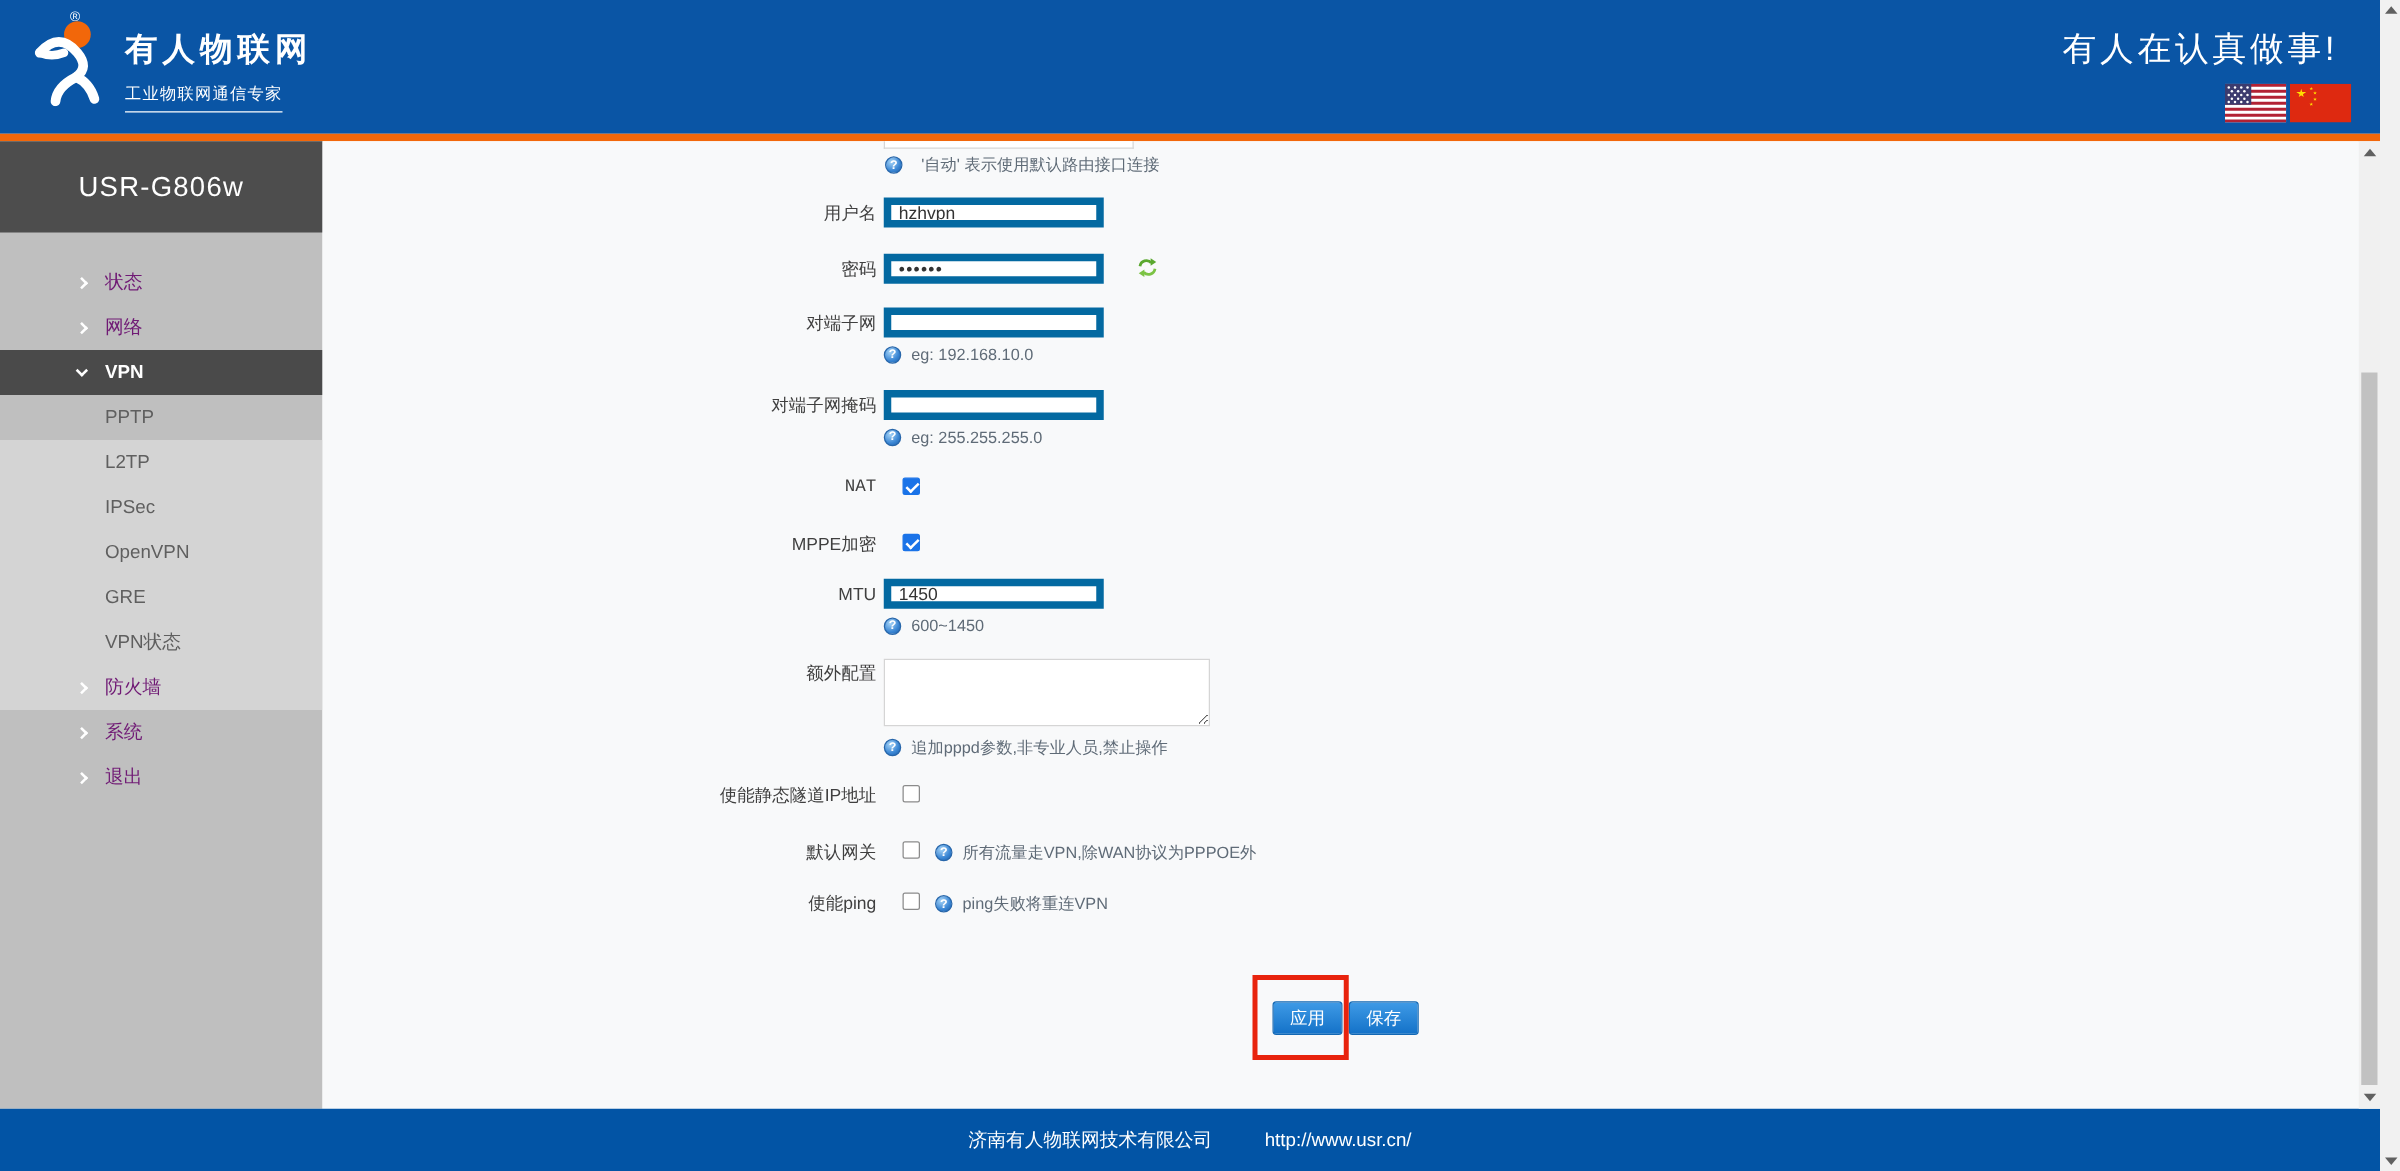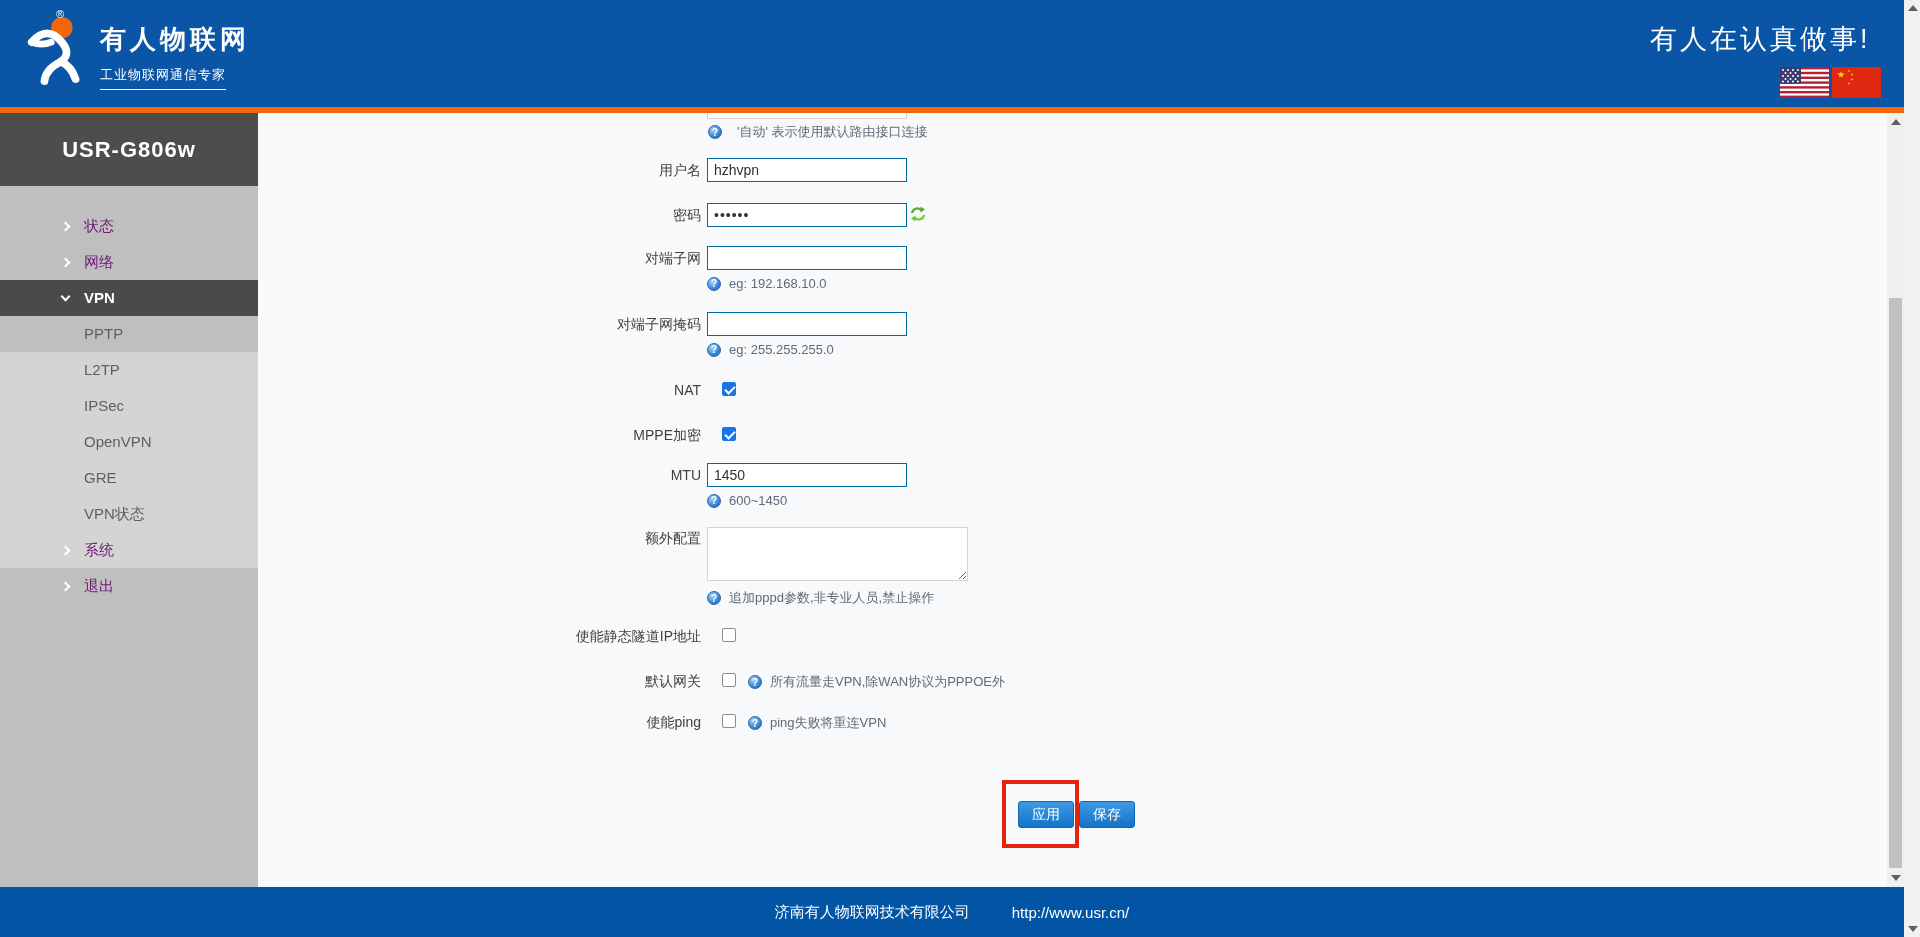--- a/index.html
+++ b/index.html
@@ -15,36 +15,36 @@
   .brand-title { font-size:26px; font-weight:bold; letter-spacing:4px; }
   .brand-subtitle { font-size:13px; margin-top:9px; padding-bottom:5px; border-bottom:1px solid #fff; letter-spacing:1px; display:inline-block; }
   .slogan { position:absolute; left:1650px; top:21px; color:#fff; font-size:27px; letter-spacing:3px; white-space:nowrap;text-align:right; }
   .flag { position:absolute; top:67px; width:49px; height:31px; cursor:pointer; }
   .flag-us { left:1780px; }
   .flag-cn { left:1832px; }
 
   
   .sidebar { position:absolute; left:0; top:113px; width:258px; height:774px; background:#bfbfbf; }
   .device-band { position:absolute; left:0; top:0; width:258px; height:73px; background:#4d4d4d;
-    color:#fff; font-size:22px; display:flex; align-items:center; justify-content:center; letter-spacing:1px;font-weight:bold; }
+    color:#fff; font-size:22px; display:flex; align-items:center; justify-content:center; letter-spacing:1px; }
   .submenu-bg { position:absolute; left:0; top:239px; width:258px; height:216px; background:#d4d4d4; }
   .menu { position:absolute; left:0; top:95px; width:258px; }
   .menu-item { position:relative; height:36px; line-height:36px; font-size:15px; color:#701a75; cursor:pointer; }
   .menu-item .label { position:absolute; left:84px; white-space:nowrap; }
   .menu-item.active { background:#4a4a4a; color:#fff; font-weight:bold; }
   .chev { position:absolute; left:62px; top:15px; width:7px; height:7px;
     border:solid #fff; border-width:2px 2px 0 0; transform:rotate(45deg); }
   .chev.down { top:13px; transform:rotate(135deg); }
   .menu-item.sub { color:#5f5f5f; }
 
   
   .content { position:absolute; left:258px; top:113px; width:1629px; height:774px; background:#f8f9fa; }
   .row-label { position:absolute; left:143px; width:300px; text-align:right; font-size:14px; color:#3f3f3f; white-space:nowrap; }
-  .tinput { position:absolute; left:449px; width:200px; height:24px; background:#fff;
-    border:1px solid #0369a1; font-size:14px; color:#333; padding:0 6px;
+  .tinput { position:absolute; left:449px; width:176px; height:24px; background:#fff;
+    border:6px solid #0369a1; font-size:14px; color:#333; padding:0 6px;
     font-family:"Liberation Sans","DejaVu Sans",sans-serif; }
   .partial-input { position:absolute; left:449px; top:0; width:200px; height:6px; background:#fff;
     border:1px solid #d5d5d5; border-top:none; }
   .hint { position:absolute; font-size:13px; color:#5f6b77; white-space:nowrap; display:flex; align-items:center; gap:8px; }
   .help { width:14px; height:14px; border-radius:50%; flex:0 0 14px;
     background:radial-gradient(circle at 35% 30%, #a6d4f7, #3a86d4 60%, #1e5fa8);
     border:1px solid #2766aa; color:#fff; font-size:10px; font-weight:bold;
     display:inline-flex; align-items:center; justify-content:center; }
   .cb { position:absolute; left:464px; width:14px; height:14px; background:#fff;
     border:1px solid #8b8b8b; border-radius:2px; cursor:pointer; }
@@ -163,20 +163,24 @@
       <span class="label">OpenVPN</span>
     </div>
     <div class="menu-item sub">
       <span class="label">GRE</span>
     </div>
     <div class="menu-item sub">
       <span class="label">VPN状态</span>
     </div>
     <div class="menu-item">
       <span class="chev"></span>
+      <span class="label">防火墙</span>
+    </div>
+    <div class="menu-item">
+      <span class="chev"></span>
       <span class="label">系统</span>
     </div>
     <div class="menu-item">
       <span class="chev"></span>
       <span class="label">退出</span>
     </div>
   </div>
 </div>
 
 <div class="content">
@@ -206,21 +210,21 @@
     <span>eg: 192.168.10.0</span>
   </div>
 
   <div class="row-label" style="top:199px;line-height:24px;">对端子网掩码</div>
   <input class="tinput" style="top: 199px;" value="">
   <div class="hint" style="left:449px;top:229px;">
     <span class="help">?</span>
     <span>eg: 255.255.255.0</span>
   </div>
 
-  <div class="row-label" style="top:269px;line-height:16px;">NAT</div>
+  <div class="row-label" style="top:269px;line-height:16px;font-family:Liberation Mono, monospace;">NAT</div>
   <div class="cb on" style="top:269px;"></div>
 
   <div class="row-label" style="top:314px;line-height:16px;">MPPE加密</div>
   <div class="cb on" style="top:314px;"></div>
 
   <div class="row-label" style="top:350px;line-height:24px;">MTU</div>
   <input class="tinput" style="top: 350px;" value="1450">
   <div class="hint" style="left:449px;top:380px;">
     <span class="help">?</span>
     <span>600~1450</span>

